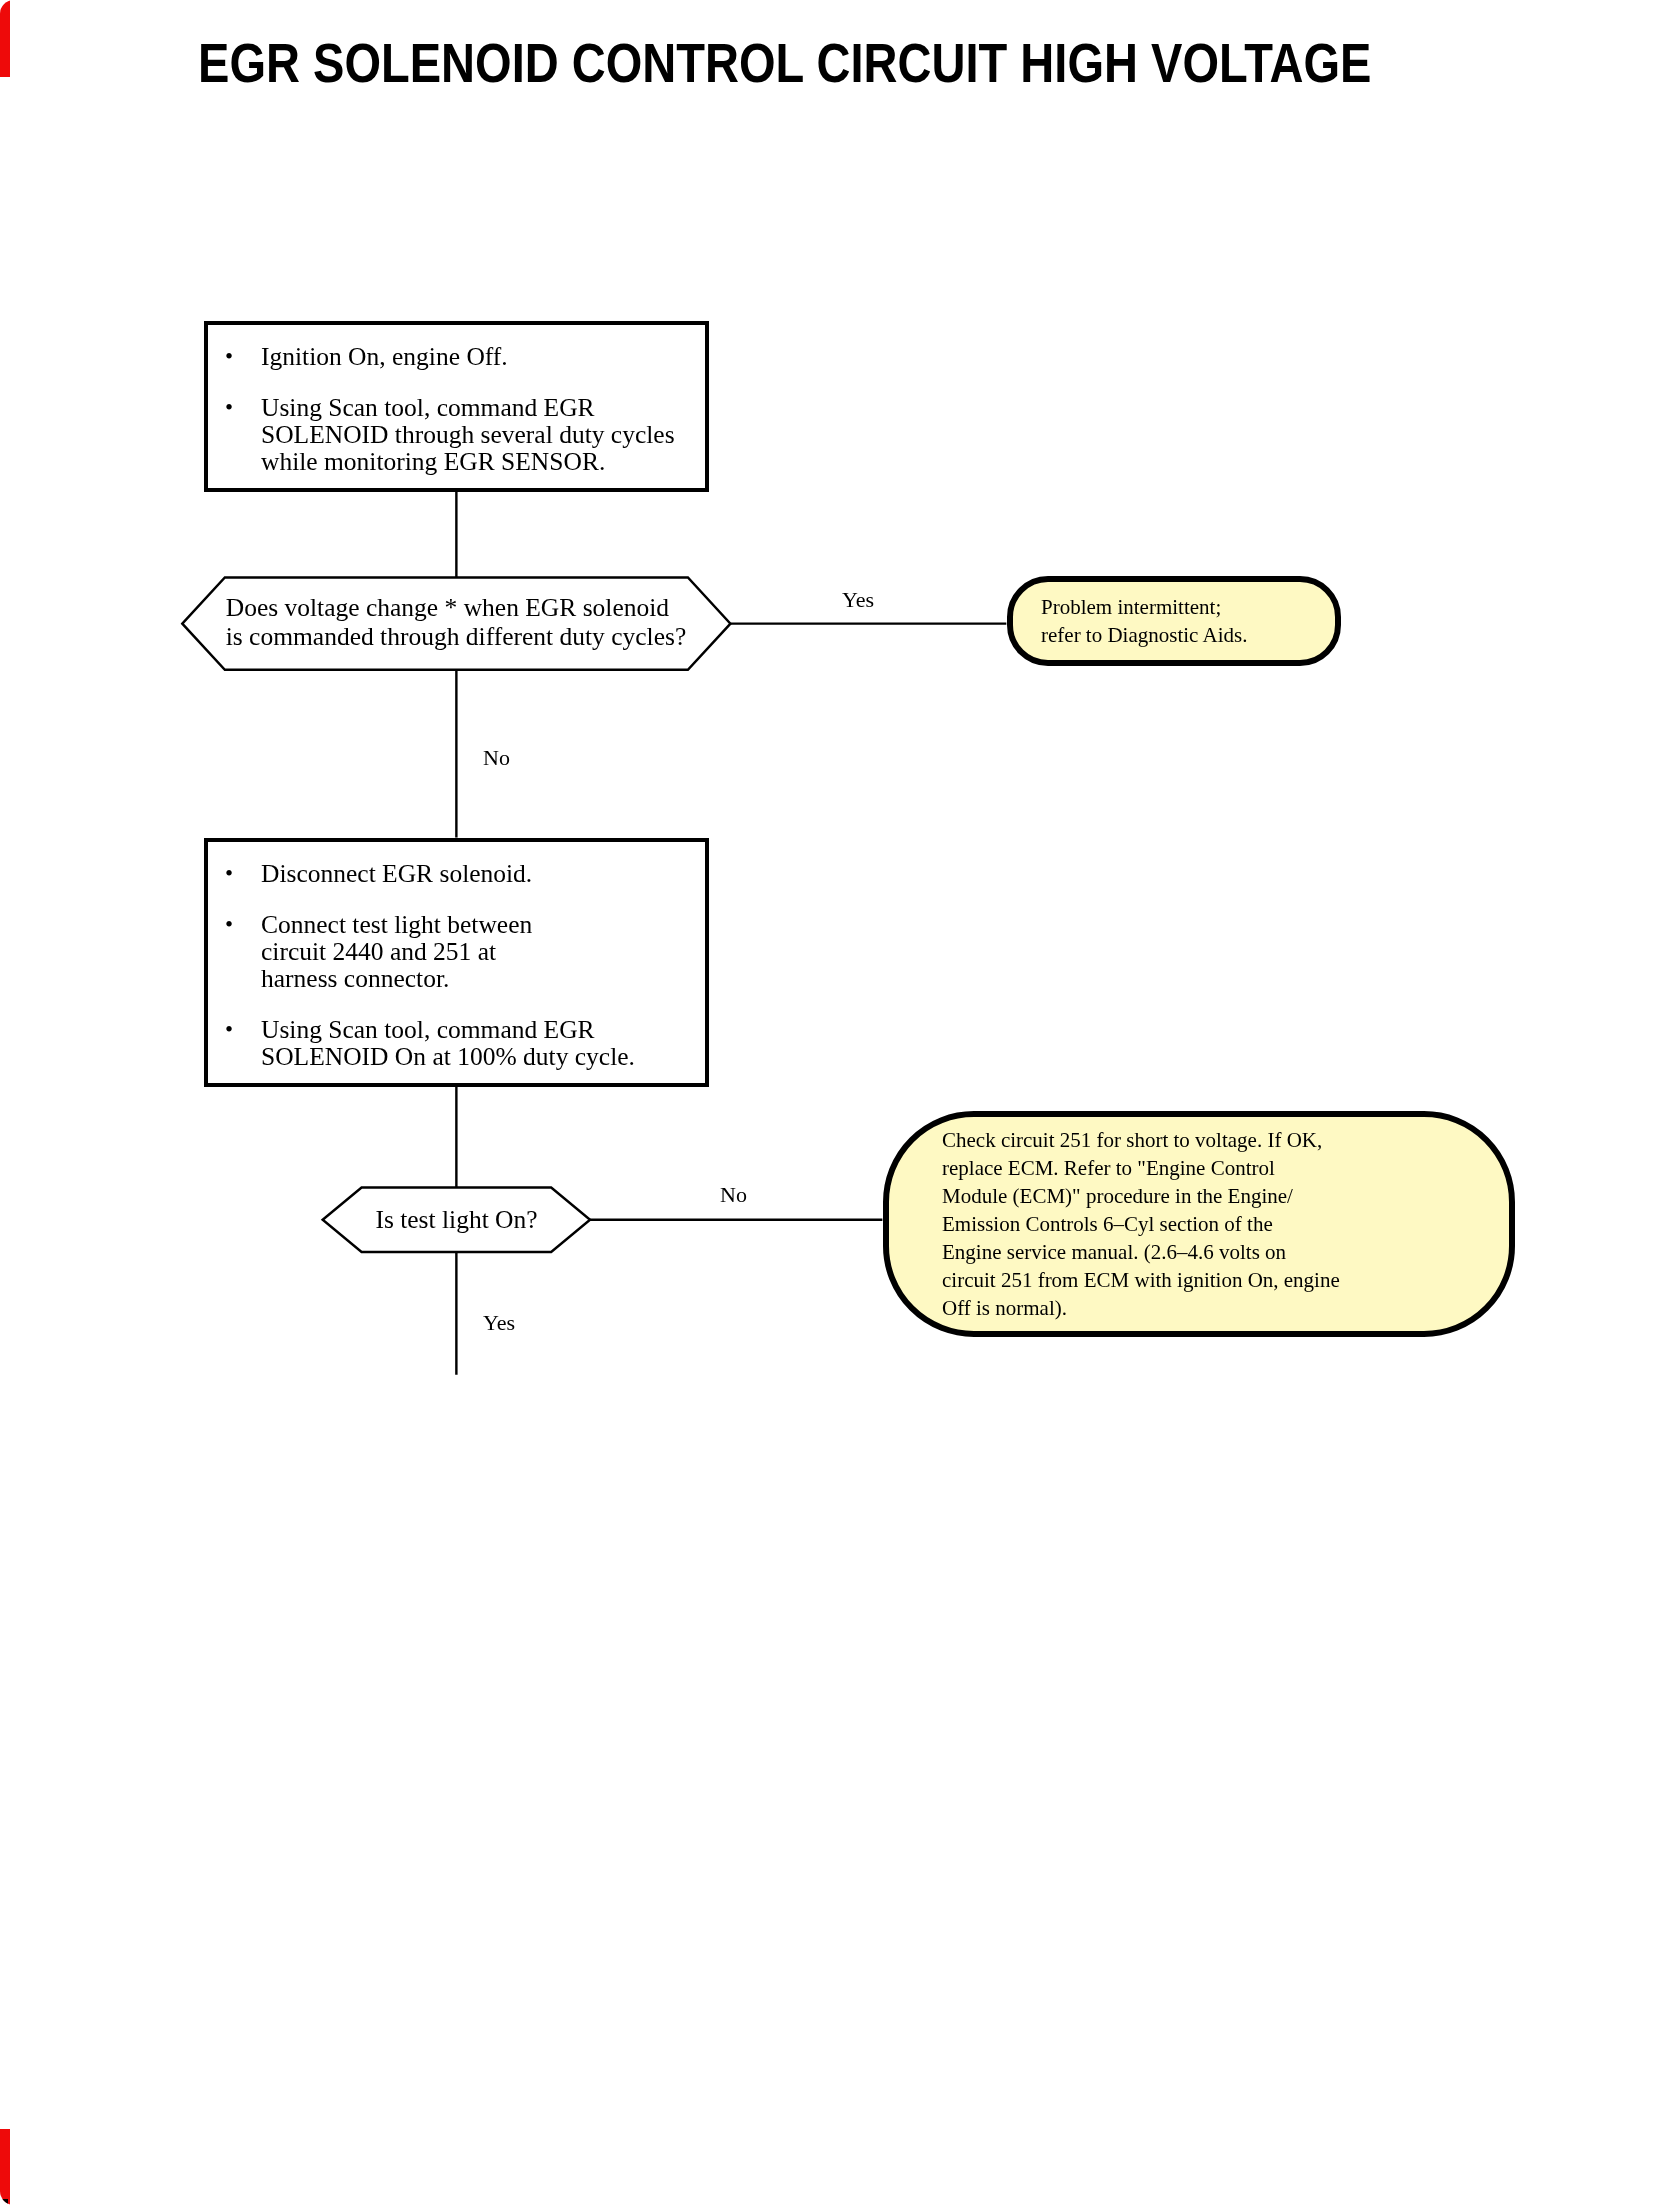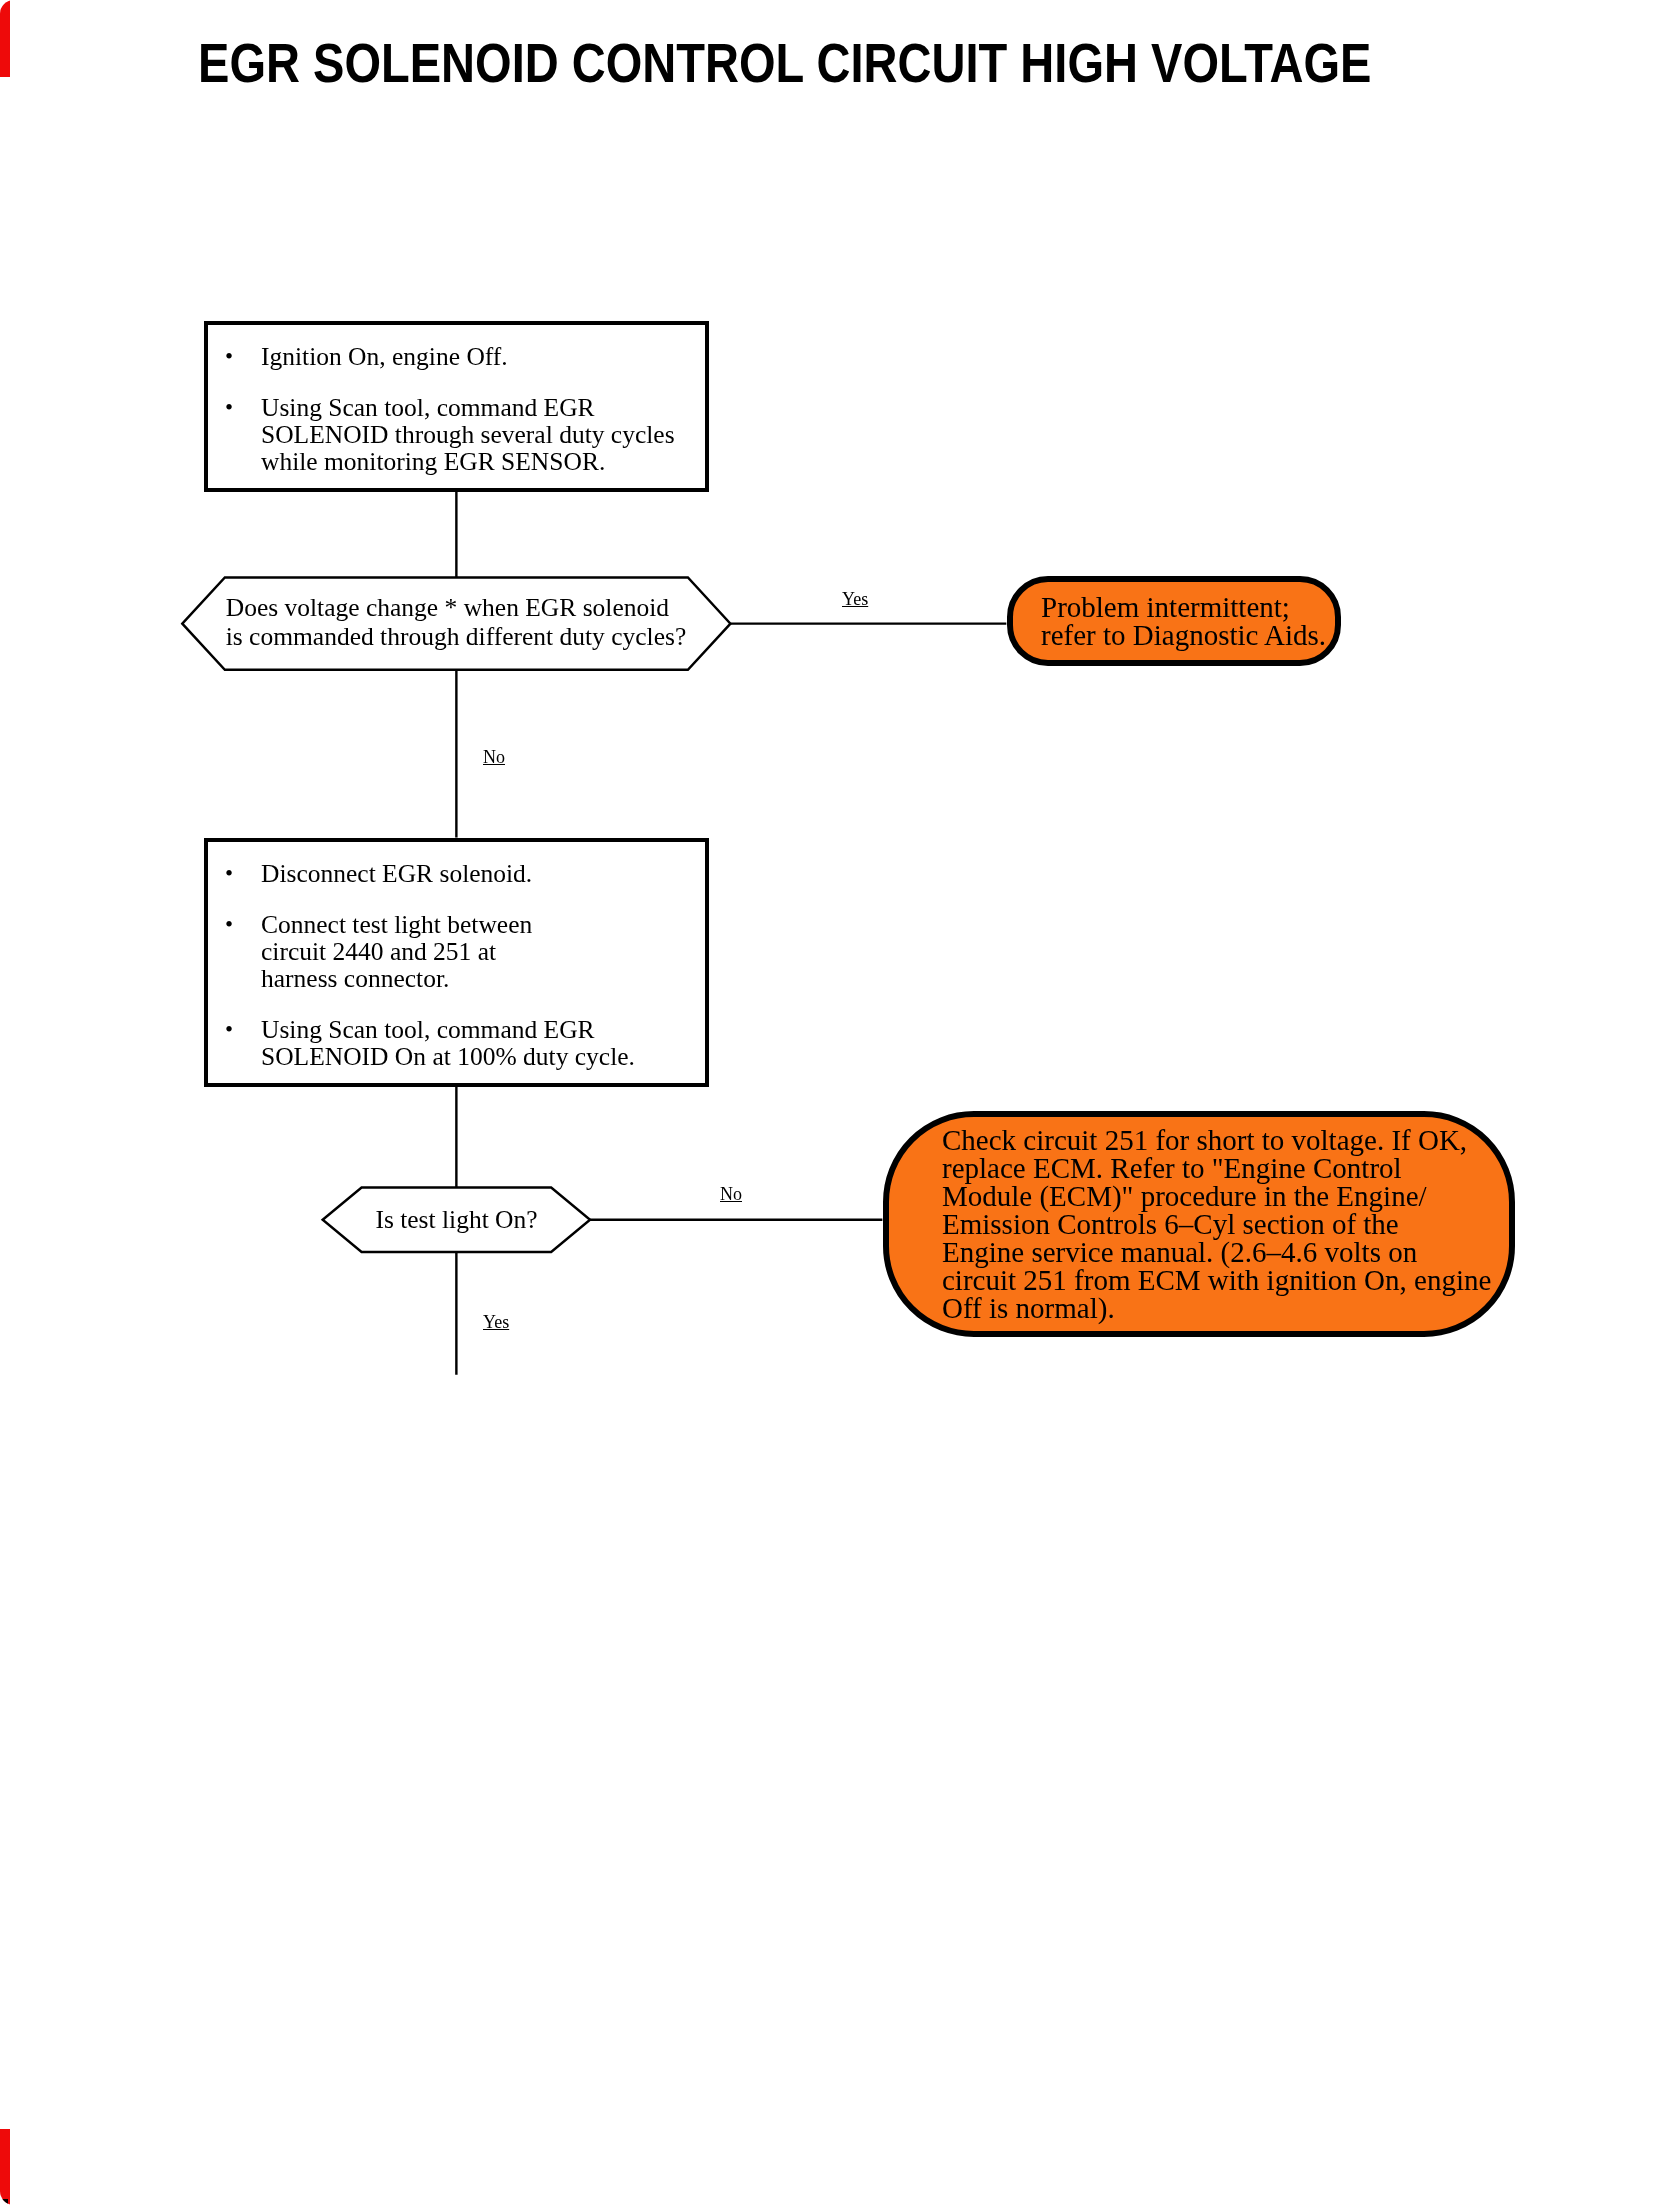--- a/index.html
+++ b/index.html
@@ -77,25 +77,25 @@
     align-items: center;
     justify-content: center;
     white-space: pre;
     font-size: 25.5px;
     line-height: 28.6px;
   }
   
   .terminal {
     position: absolute;
     box-sizing: border-box;
-    background: #f97316;
+    background: #fef9c3;
     border: 6.7px solid #000000;
     display: flex;
     align-items: center;
-    font-size: 29px;
+    font-size: 21px;
     line-height: 28px;
   }
   .terminal .ttext { white-space: pre; }
   .terminal.problem {
     left: 1007px; top: 576px;
     width: 334px; height: 90px;
     border-radius: 41px;
     padding-left: 28px;
   }
   .terminal.check251 {
@@ -106,24 +106,23 @@
   }
   .terminal.replace {
     left: 173px; top: 1375px;
     width: 550px; height: 167px;
     border-radius: 70px;
     padding-left: 38px;
   }
   
   .label {
     position: absolute;
-    font-size: 18px;
+    font-size: 22px;
     line-height: 29px;
     white-space: pre;
-    text-decoration: underline;
   }
   .label.yes1 { left: 842px; top: 585px; }
   .label.no1  { left: 483px;  top: 743px; }
   .label.no2  { left: 720px; top: 1180px; }
   .label.yes2 { left: 483px;  top: 1308px; }
   
   .note {
     position: absolute;
     left: 851px; top: 1948px;
     display: flex;

